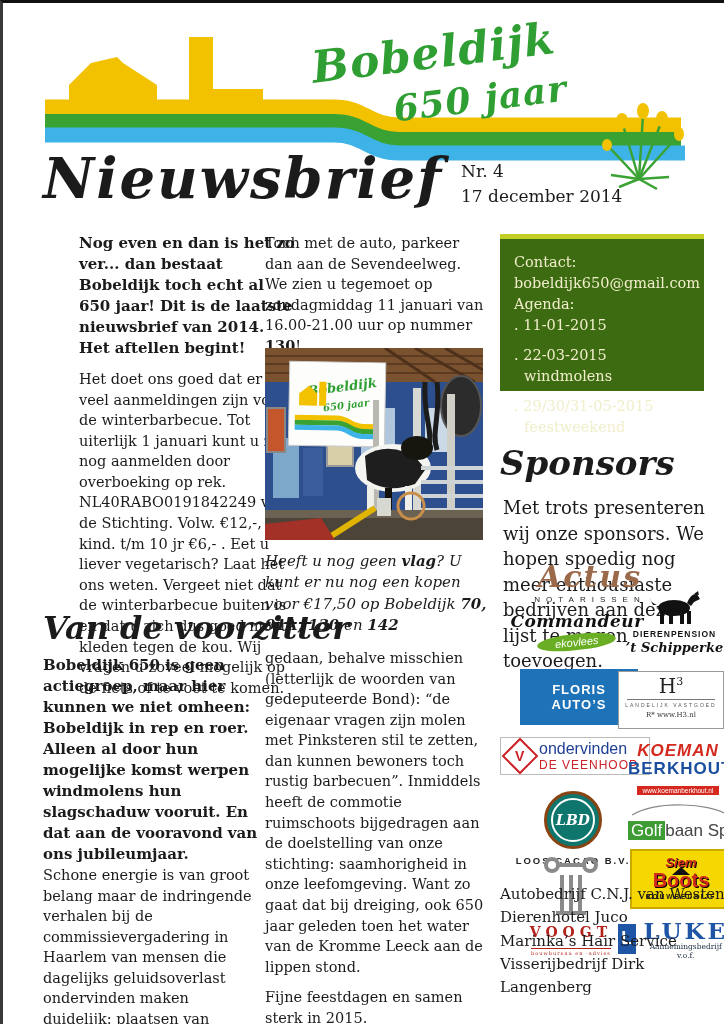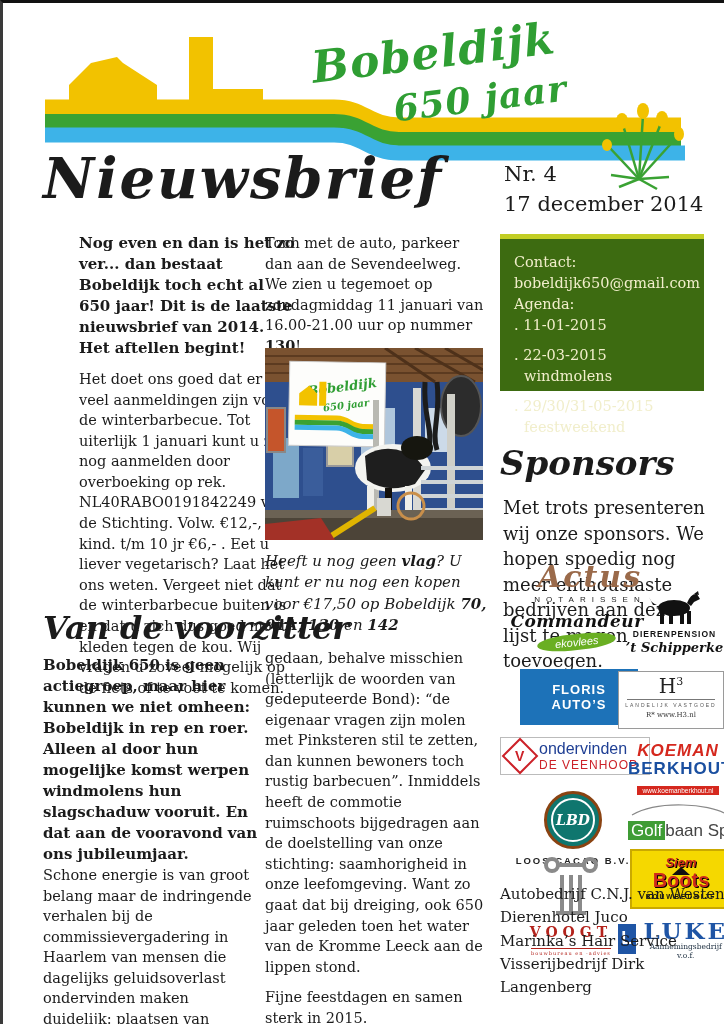--- a/index.html
+++ b/index.html
@@ -15,21 +15,21 @@
   .green-script { color:#2f9e33; transform:rotate(-7deg); letter-spacing:1px; }
   .body-text { font-size:14.5px; line-height:1.42; text-align:left; }
   .bold-lead { font-weight:bold; font-size:15px; line-height:1.40; }
   .italic { font-style:italic; }
   p + p { margin-top:10px; }
 
   
   .masthead-title { font-size:44px; }
   .masthead-sub   { font-size:36px; }
   .nieuwsbrief { font-size:56px; font-style:italic; font-weight:bold; letter-spacing:2px; }
-  .issue-block { font-size:21px; line-height:1.45;margin-left:43px; }
+  .issue-block { font-size:17px; line-height:1.45; }
 
   
   .contact-box {
     background:#3d6b11; border-top:5px solid #c2ce24; color:#f1eecb;
     padding:13px 14px; font-size:14.5px; line-height:1.45; width:204px; height:157px;
   }
   .contact-box .agenda-item { margin-top:9px; }
   .contact-box .agenda-label { padding-left:10px; display:block; }
 
   

